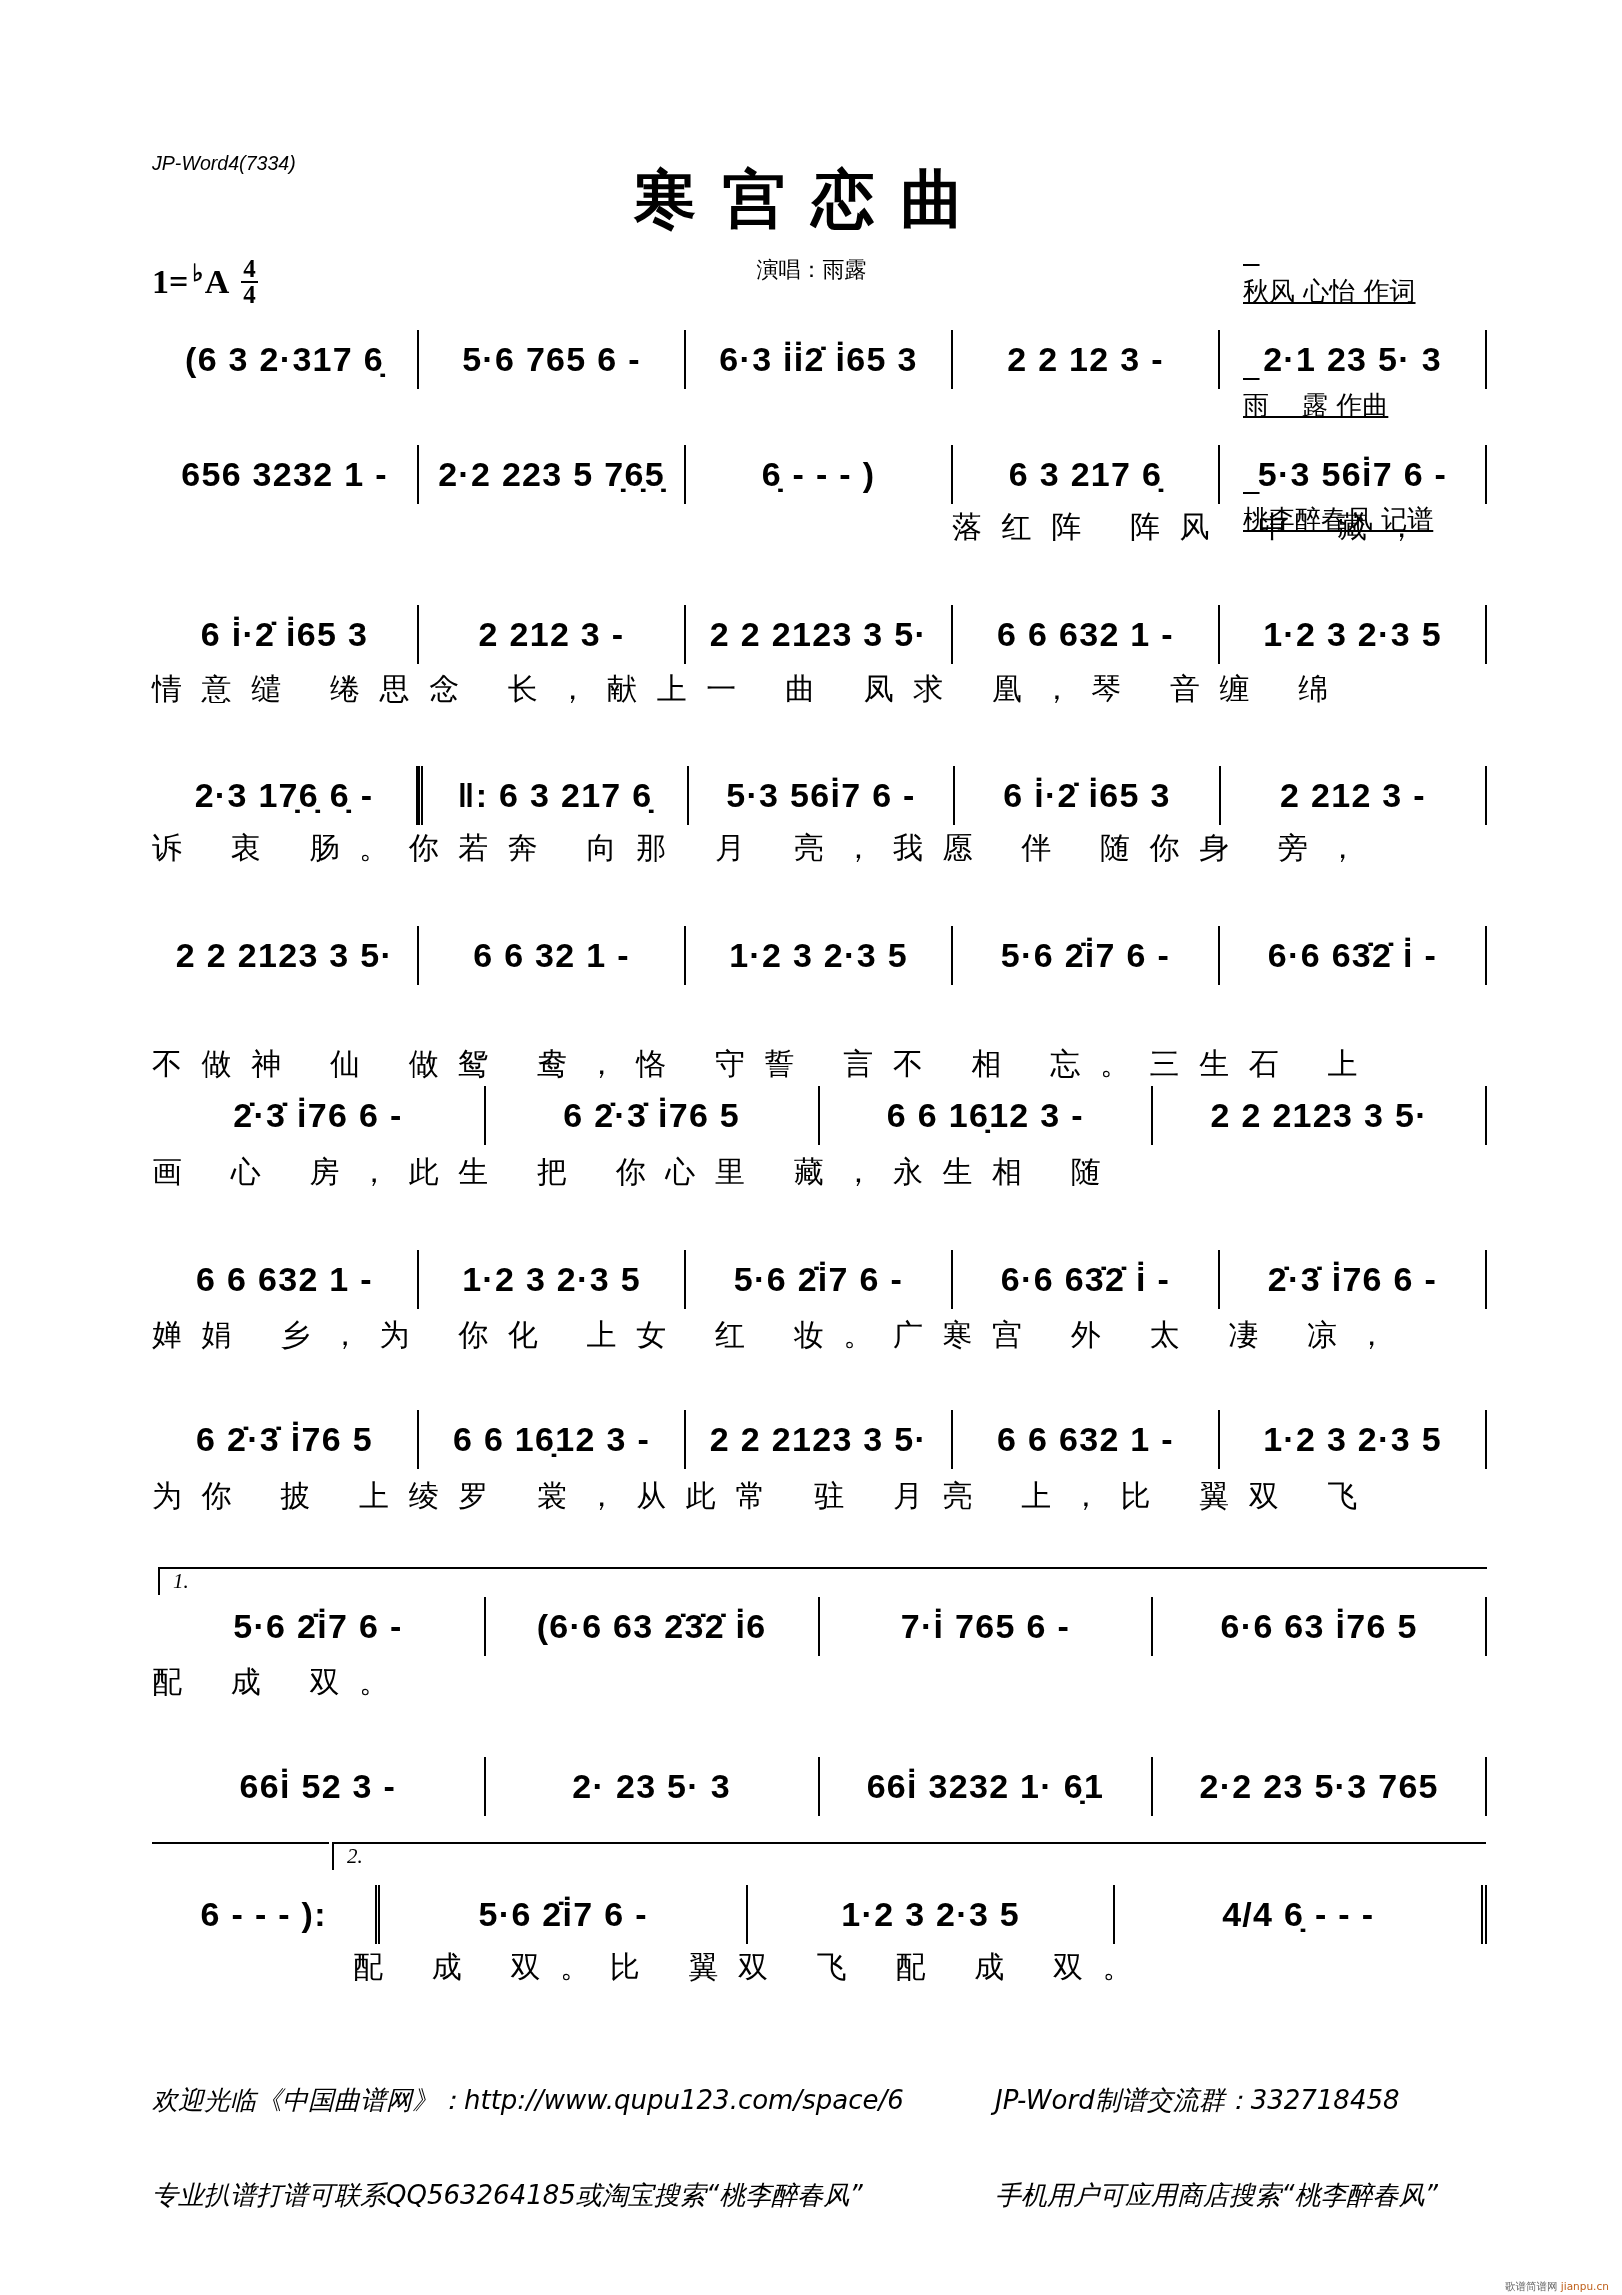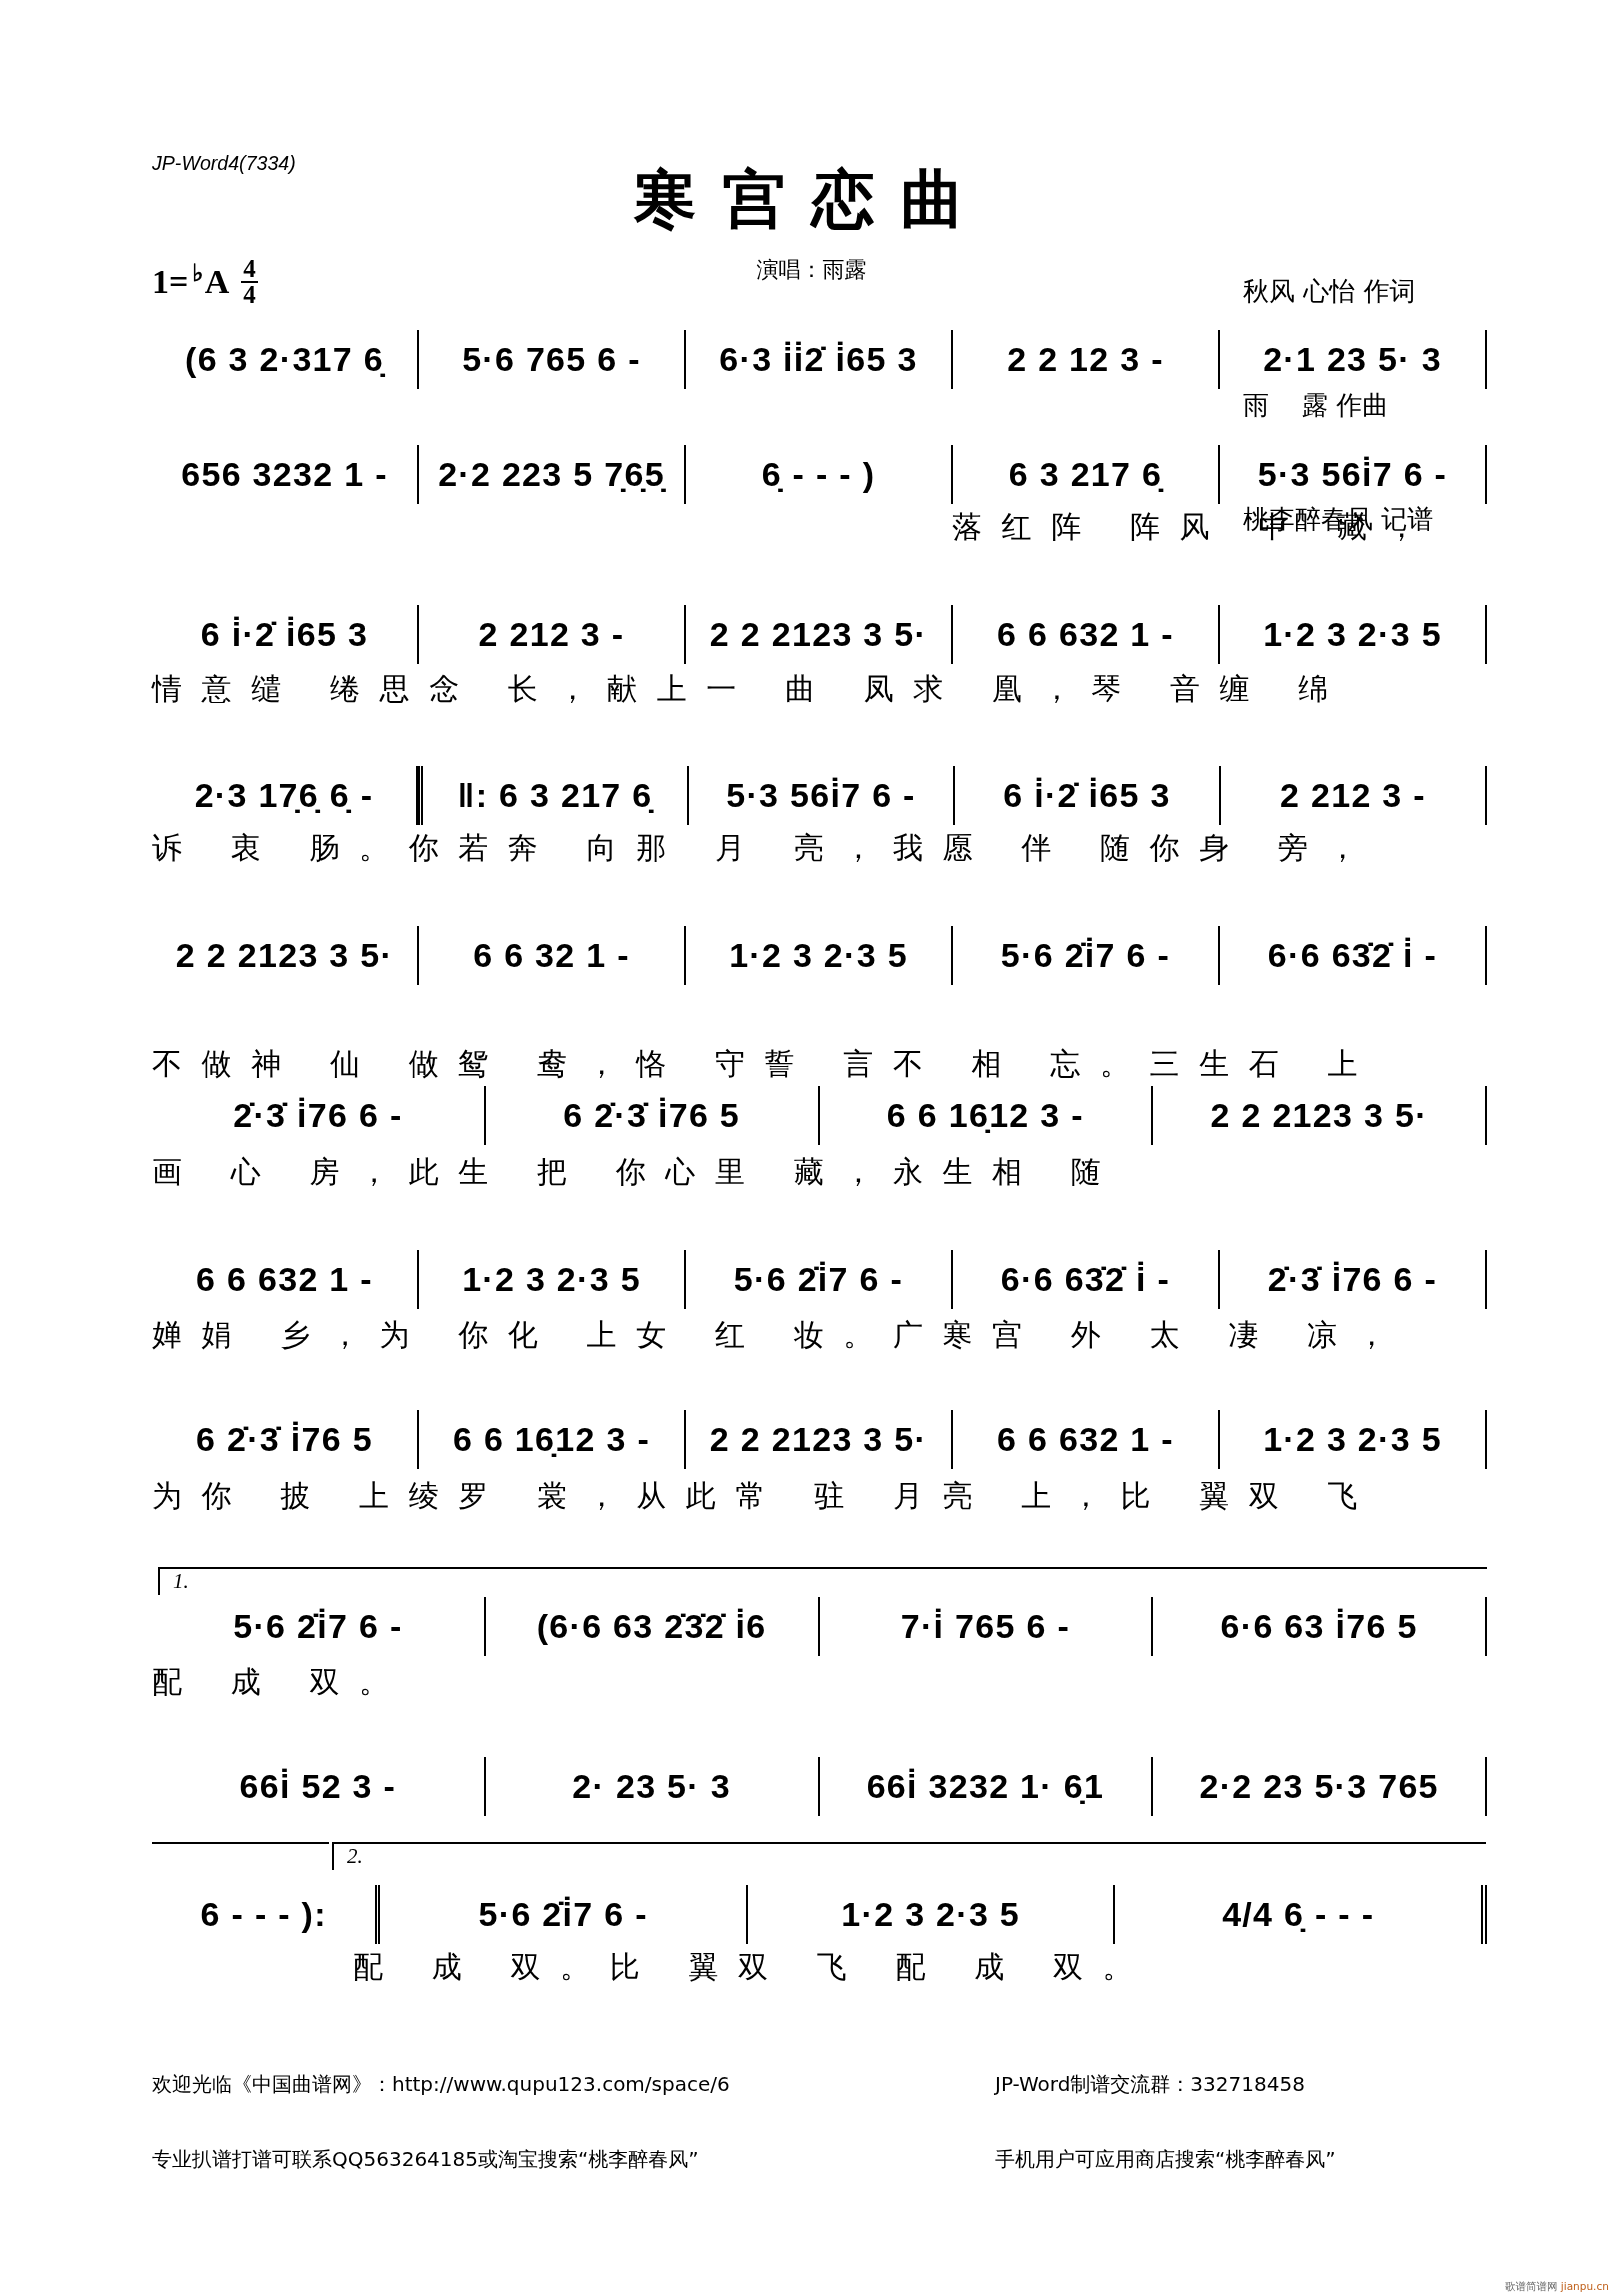--- a/index.html
+++ b/index.html
@@ -1,35 +1,35 @@
 <!DOCTYPE html>
 <html style="font-size:10.5px"><head>
 <meta charset="utf-8">
 <style>
   html, body { margin:0; padding:0; background:#fff; }
   body { width:1623px; height:2295px; position:relative; overflow:hidden; color:#000;
          font-family:"DejaVu Sans", sans-serif; }
   .abs { position:absolute; }
   .version { left:152px; top:152px; font-family:"Liberation Sans", sans-serif; font-style:italic; font-size:19.6px; }
   .title { left:0; width:1623px; top:157px; text-align:center; font-family:"DejaVu Serif", serif; font-weight:bold; font-size:63px; letter-spacing:26px; }
-  .credits { left:1243px; top:196px; font-size:26px; line-height:38px; white-space:pre; }
+  .credits { left:1243px; top:196px; font-size:26px; line-height:38px; white-space:pre;text-decoration:underline; }
   .key { left:152px; top:257px; font-family:"Liberation Serif", serif; font-weight:bold; font-size:34px; display:flex; align-items:center; }
   .flat { font-size:23.6px; position:relative; top:-9.2px; margin:0 1.3px 0 3.9px; }
   .timesig { display:inline-flex; flex-direction:column; align-items:center; margin-left:11.8px; font-size:25px; line-height:23.6px; }
   .timesig .bar { width:17px; height:2.6px; background:#000; }
   .singer { left:0; width:1623px; text-align:center; top:255px; font-size:22px; }
   .staff { left:152px; width:1335px; height:59px; display:flex; align-items:center; justify-content:space-between; }
   .measure { flex:1; display:flex; align-items:center; justify-content:space-around; height:59px; border-right:2px solid #000; padding:0 5.2px; box-sizing:border-box; }
   .note { font-family:"Liberation Sans", sans-serif; font-weight:bold; font-size:34px; letter-spacing:1.3px; white-space:pre; border-bottom:0; }
   .lyrics { left:152px; width:1335px; height:39px; font-size:30px; letter-spacing:19.6px; white-space:pre; }
   .volta { border-top:2.6px solid #000; border-left:2px solid #000; height:26px; }
   .volta span { font-family:"Liberation Serif", serif; font-style:italic; font-size:21px; margin-left:13px; }
   .repeat-start { border-left:5.2px double #000; }
   .end-bar { border-right:6.5px double #000 !important; }
-  .footer { font-size:20px; white-space:pre; }
+  .footer { font-size:26px; white-space:pre;font-style:italic; }
   .watermark { left:1505px; top:2280px; font-size:10.5px; color:#666; }
   .watermark .latin { color:#c0601a;text-align:center; }
 </style>
 </head>
 <body>
 
 <div class="abs version">JP-Word4(7334)</div>
 <div class="abs title">寒宫恋曲</div>
 <div class="abs singer">演唱：雨露</div>
 <div class="abs credits">

